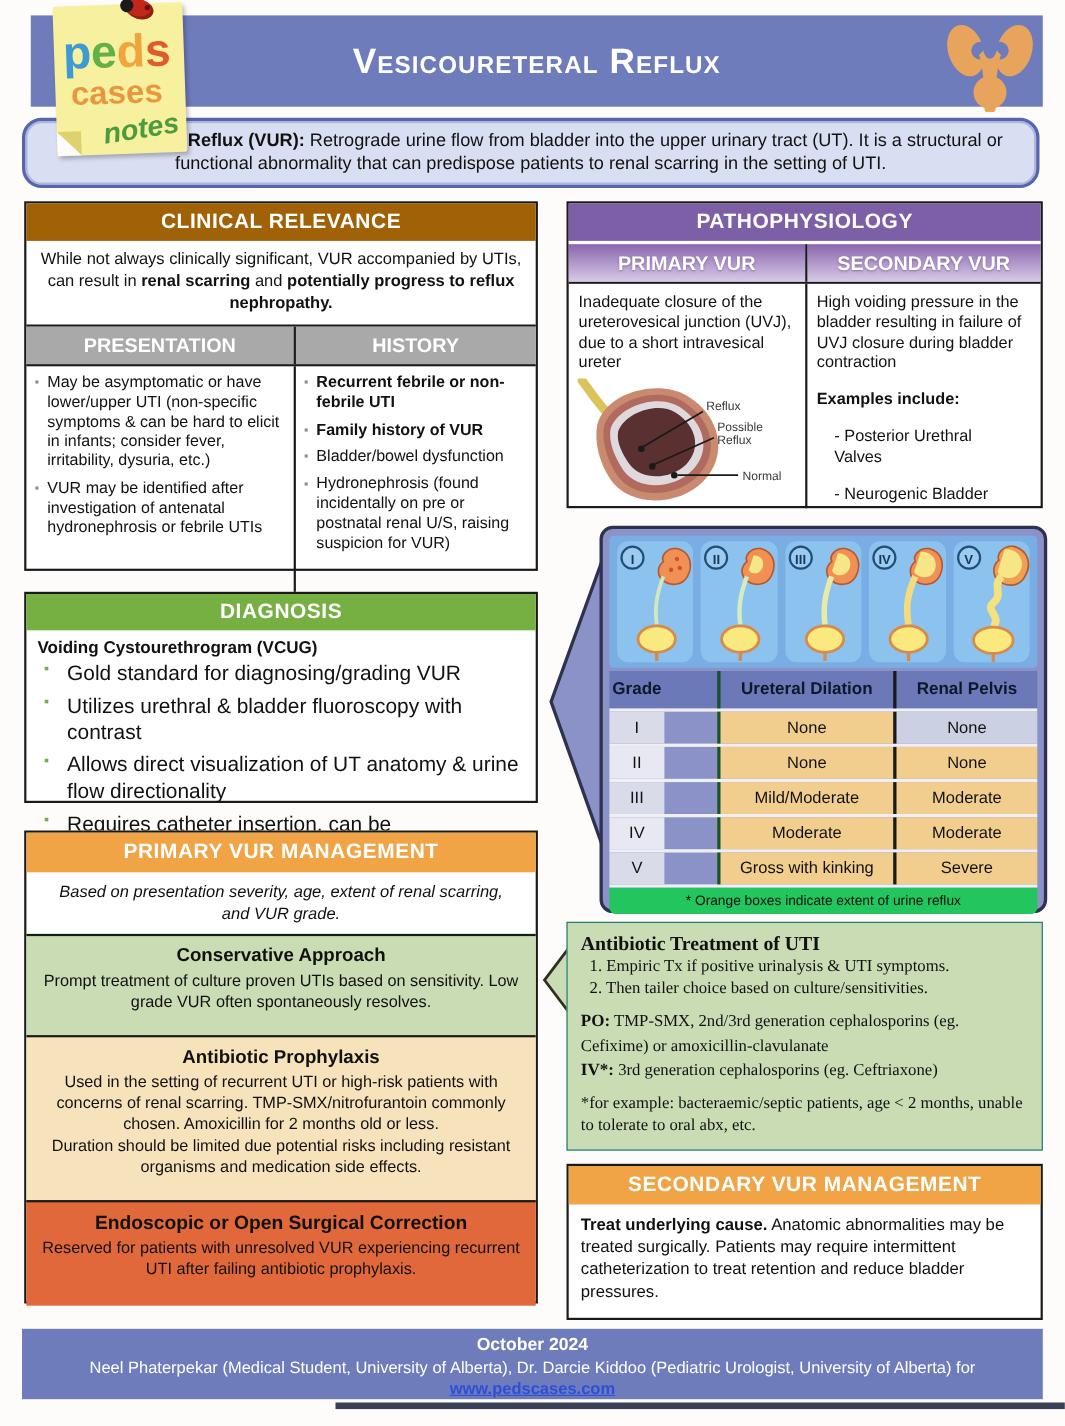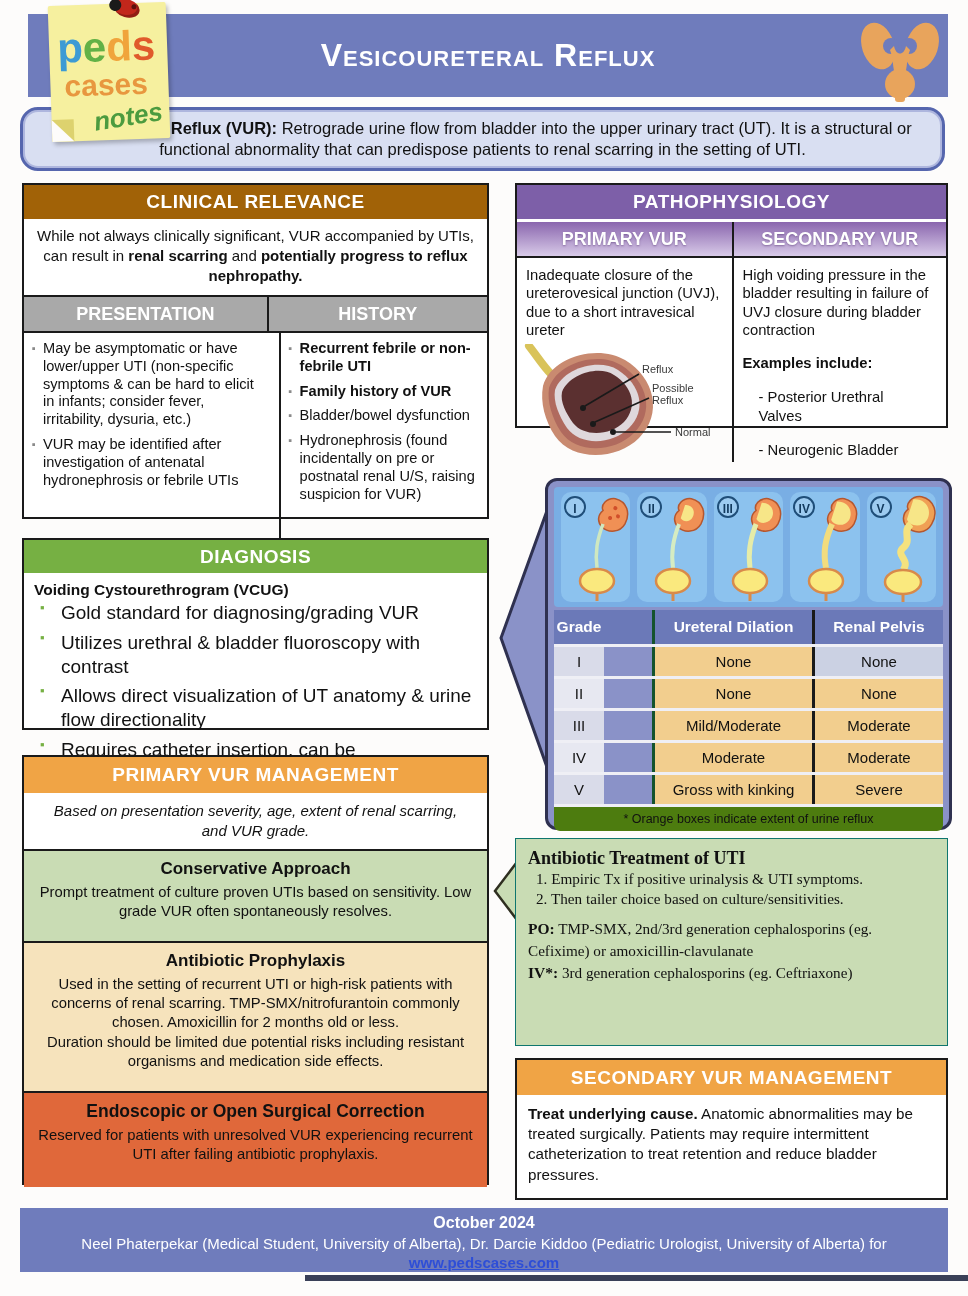--- a/index.html
+++ b/index.html
@@ -34,21 +34,21 @@
            display:flex;align-items:center;justify-content:center;}
   #def-box p{margin:0;padding:0 24px;text-align:center;font-size:16.5px;line-height:1.3;}
 
   
   #cr-box{left:22px;top:183px;width:467px;height:336px;}
   .h-blue{background:#a16207;height:34px;line-height:34px;font-size:19px;}
   #cr-intro{padding:7px 10px;text-align:center;font-size:15px;line-height:1.33;height:62px;}
   #cr-subrow{display:flex;height:34px;border-top:2px solid #1a1a1a;border-bottom:2px solid #1a1a1a;}
   #cr-subrow div{background:#A9A9A9;color:#fff;font-weight:bold;font-size:18px;text-align:center;line-height:34px;}
   #cr-subrow .c1{width:52.4%;} #cr-subrow .c2{flex:1;border-left:2px solid #1a1a1a;}
-  #cr-lists{display:flex;height:210px;gap:12px;}
+  #cr-lists{display:flex;height:210px;}
   #cr-lists .col{padding:7px 6px 4px 6px;box-sizing:border-box;}
   #cr-lists .col1{width:52.4%;} #cr-lists .col2{flex:1;border-left:2px solid #1a1a1a;}
   ul.dots{list-style:none;margin:0;padding:0;}
   ul.dots li{position:relative;padding-left:13px;font-size:14.6px;line-height:1.22;margin-bottom:7px;}
   ul.dots li:before{content:"·";position:absolute;left:1px;top:-3px;color:#8a8a8a;font-size:19px;font-weight:bold;}
   ul.dots li.b{font-weight:bold;}
 
   #dx-box{left:22px;top:538px;width:467px;height:192px;}
   .h-green{background:#76B043;height:33px;line-height:33px;font-size:19px;}
   #dx-content{padding:8px 10px 4px 10px;}
@@ -63,21 +63,21 @@
             font-style:italic;font-size:15px;line-height:1.3;}
   .pm-sec{border-top:2px solid #1a1a1a;box-sizing:border-box;text-align:center;padding:6px 8px;}
   .pm-sec .t{font-weight:bold;font-size:17px;margin:2px 0 4px 0;}
   .pm-sec .x{font-size:14.8px;line-height:1.3;}
   #pm-cons{background:#C9DCB4;height:92px;}
   #pm-prop{background:#F6E3BC;height:150px;}
   #pm-surg{background:#E0683A;height:96px;}
   #pm-surg .t{font-size:17.5px;}
 
   
-  #patho-box{left:515px;top:183px;width:433px;height:245px;}
+  #patho-box{left:515px;top:183px;width:433px;height:279px;}
   .h-purple{background:#7D5FA8;height:34px;line-height:34px;font-size:19px;border-bottom:3px solid #fff;}
   #patho-subrow{display:flex;height:34px;border-bottom:2px solid #1a1a1a;}
   #patho-subrow div{width:50%;box-sizing:border-box;background:linear-gradient(#8A66AE,#D8CAE8);
        color:#fff;font-weight:bold;font-size:18px;text-align:center;line-height:34px;text-shadow:0 1px 2px rgba(80,50,110,.5);}
   #patho-subrow .c2{border-left:2px solid #1a1a1a;}
   #patho-content{display:flex;height:204px;}
   #patho-content .cell{width:50%;box-sizing:border-box;padding:8px 9px;font-size:14.8px;line-height:1.25;position:relative;}
   #patho-content .cell2{border-left:2px solid #1a1a1a;}
   #patho-content .ex-t{font-weight:bold;margin-top:14px;}
   #patho-content .ex{margin:16px;}
@@ -87,29 +87,29 @@
   #grading-tail{left:499px;top:478px;width:50px;height:350px;z-index:1;}
   #grading-body{left:545px;top:478px;width:407px;height:352px;background:#8A92C8;
        border:3px solid #2F3150;border-radius:12px;box-sizing:border-box;padding:6px;z-index:2;}
   #illo{height:120px;background:#79AEE4;border-radius:4px;display:flex;gap:7px;padding:5px 7px;box-sizing:border-box;}
   .gpanel{flex:1;background:#8CC2EE;border-radius:10px;position:relative;}
   .chip{position:absolute;left:3px;top:4px;width:22px;height:22px;border:2.5px solid #1F4E79;border-radius:50%;
         color:#123a5e;font-weight:bold;font-size:12px;text-align:center;line-height:22px;background:rgba(255,255,255,.15);box-sizing:border-box;}
   .gpanel svg{position:absolute;left:0;top:0;}
   #gtable{margin-top:3px;}
   .g-row{display:flex;border-bottom:3px solid #EFEFF5;}
-  .g-hrow{height:34px;background:#6B79B8;color:#ffffff;font-weight:bold;font-size:15.5px;}
+  .g-hrow{height:34px;background:#6B79B8;color:#0f172a;font-weight:bold;font-size:15.5px;}
   .g-hrow .gc{line-height:34px;}
   .g-drow{height:29px;font-size:15px;}
   .g-drow .gc{line-height:29px;}
   .gc{text-align:center;box-sizing:border-box;}
   .gc1{width:50px;} .gc2{width:160px;border-left:3px solid #14532d;margin-left:48px;} .gc3{flex:1;border-left:3px solid #1a1a1a;}
   .cell-orange{background:#F2CE8E;} .cell-grey{background:#CBD1E3;}
   .gr-a{background:#D9DBE9;} .gr-b{background:#E7E8F1;}
-  #gfoot{height:24px;background:#4d7c0f;text-align:center;font-size:12.5px;line-height:24px;border-radius:0 0 6px 6px;}
+  #gfoot{height:24px;background:#22c55e;text-align:center;font-size:12.5px;line-height:24px;border-radius:0 0 6px 6px;}
 
   
   #abx-tail{left:492px;top:860px;width:26px;height:62px;z-index:1;}
   #abx-box{left:515px;top:838px;width:433px;height:208px;background:#C9DCB4;border:1px solid #0f766e;
            box-sizing:border-box;padding:9px 12px;z-index:2;font-family:Liberation Serif, serif;}
   #abx-box .t{font-weight:bold;font-size:18px;}
   #abx-box .step{font-size:15.2px;margin-left:8px;line-height:1.3;}
   #abx-box .med{font-size:15.2px;margin-top:9px;line-height:1.45;}
   #abx-box .med b{font-size:15.5px;}
   #abx-box .fn{font-size:15.2px;margin-top:9px;line-height:1.3;}
@@ -354,20 +354,21 @@
 
 <svg class="abs" id="abx-tail" viewBox="0 0 26 62">
   <polygon points="25,2 3,31 25,60" fill="#C9DCB4" stroke="#2F2F20" stroke-width="2.5"></polygon>
 </svg>
 <div class="abs" id="abx-box">
   <div class="t">Antibiotic Treatment of UTI</div>
   <div class="step">1. Empiric Tx if positive urinalysis &amp; UTI symptoms.</div>
   <div class="step">2. Then tailer choice based on culture/sensitivities.</div>
   <div class="med"><b>PO:</b><span> TMP-SMX, 2nd/3rd generation cephalosporins (eg. Cefixime) or amoxicillin-clavulanate</span><br>
   <b>IV*:</b><span> 3rd generation cephalosporins (eg. Ceftriaxone)</span></div>
+  <div class="fn">*for example: bacteraemic/septic patients, age &lt; 2 months, unable to tolerate to oral abx, etc.</div>
 </div>
 
 <div class="abs box" id="svm-box">
   <div class="sec-head h-orange">SECONDARY VUR MANAGEMENT</div>
   <div id="svm-content"><b>Treat underlying cause.</b><span> Anatomic abnormalities may be treated surgically. Patients may require intermittent catheterization to treat retention and reduce bladder pressures.</span></div>
 </div>
 
 <div class="abs" id="footer">
   <div class="date">October 2024</div>
   <div><span>Neel Phaterpekar (Medical Student, University of Alberta), Dr. Darcie Kiddoo (Pediatric Urologist, University of Alberta) for </span><a href="#">www.pedscases.com</a></div>

